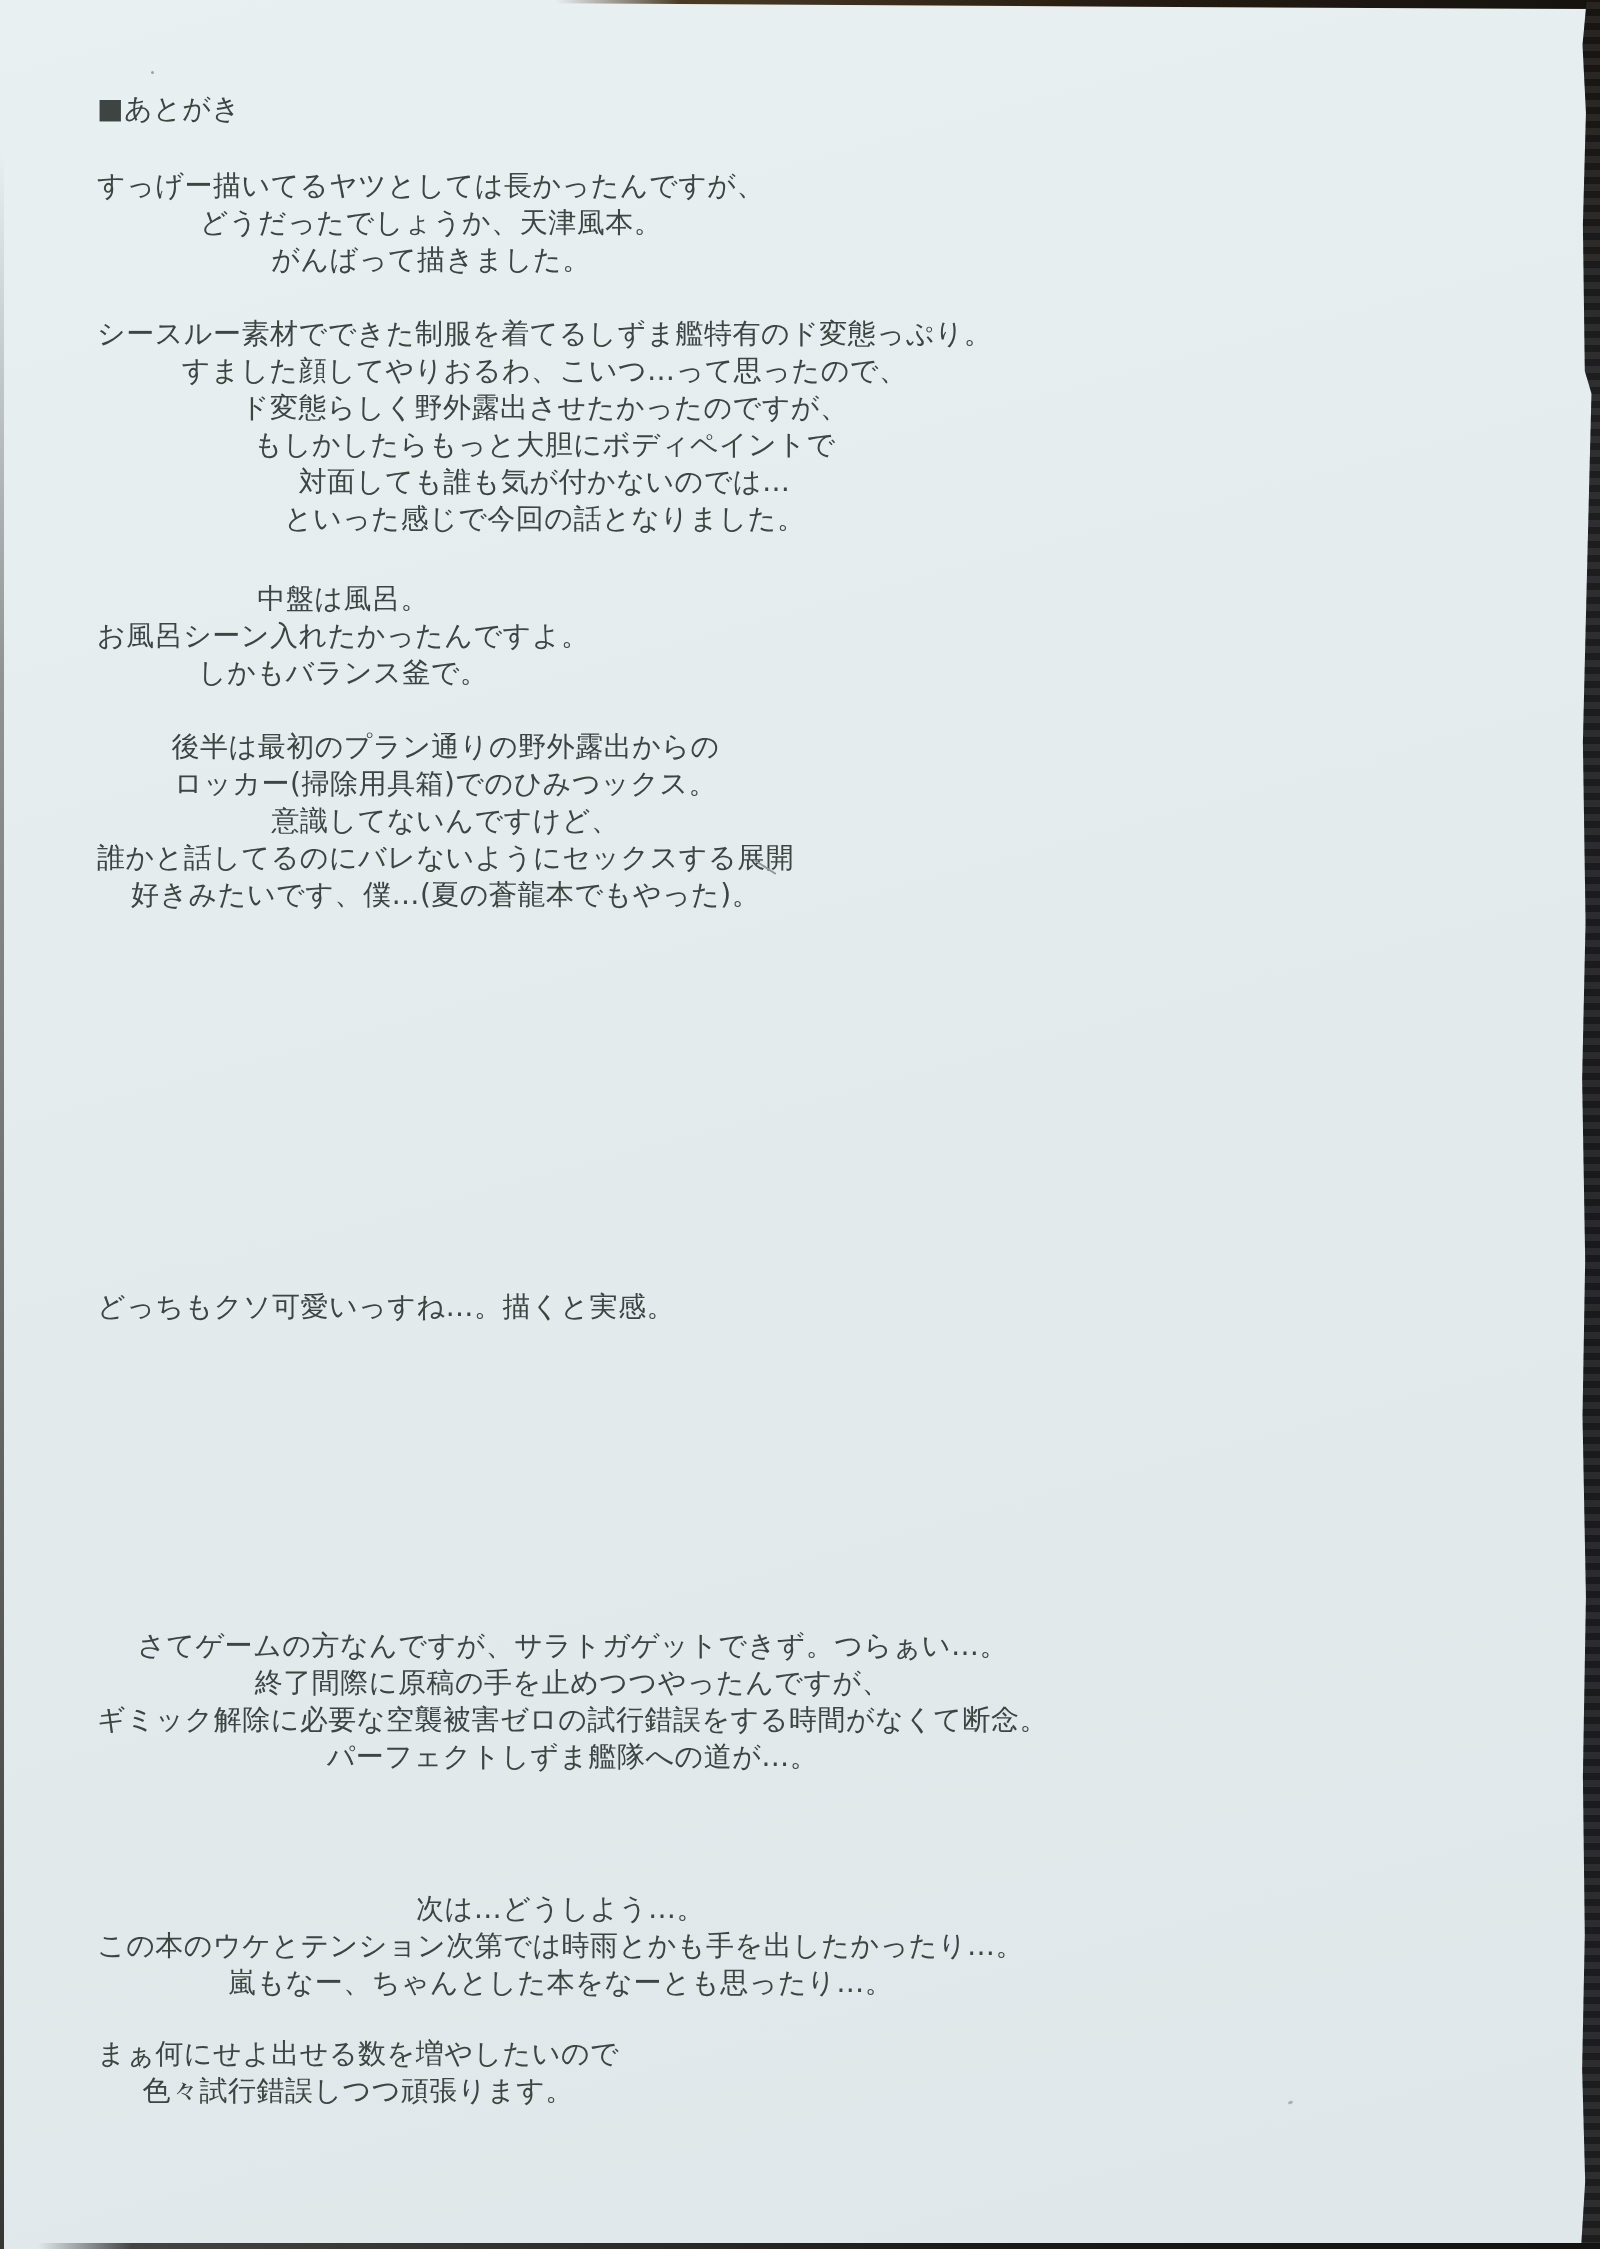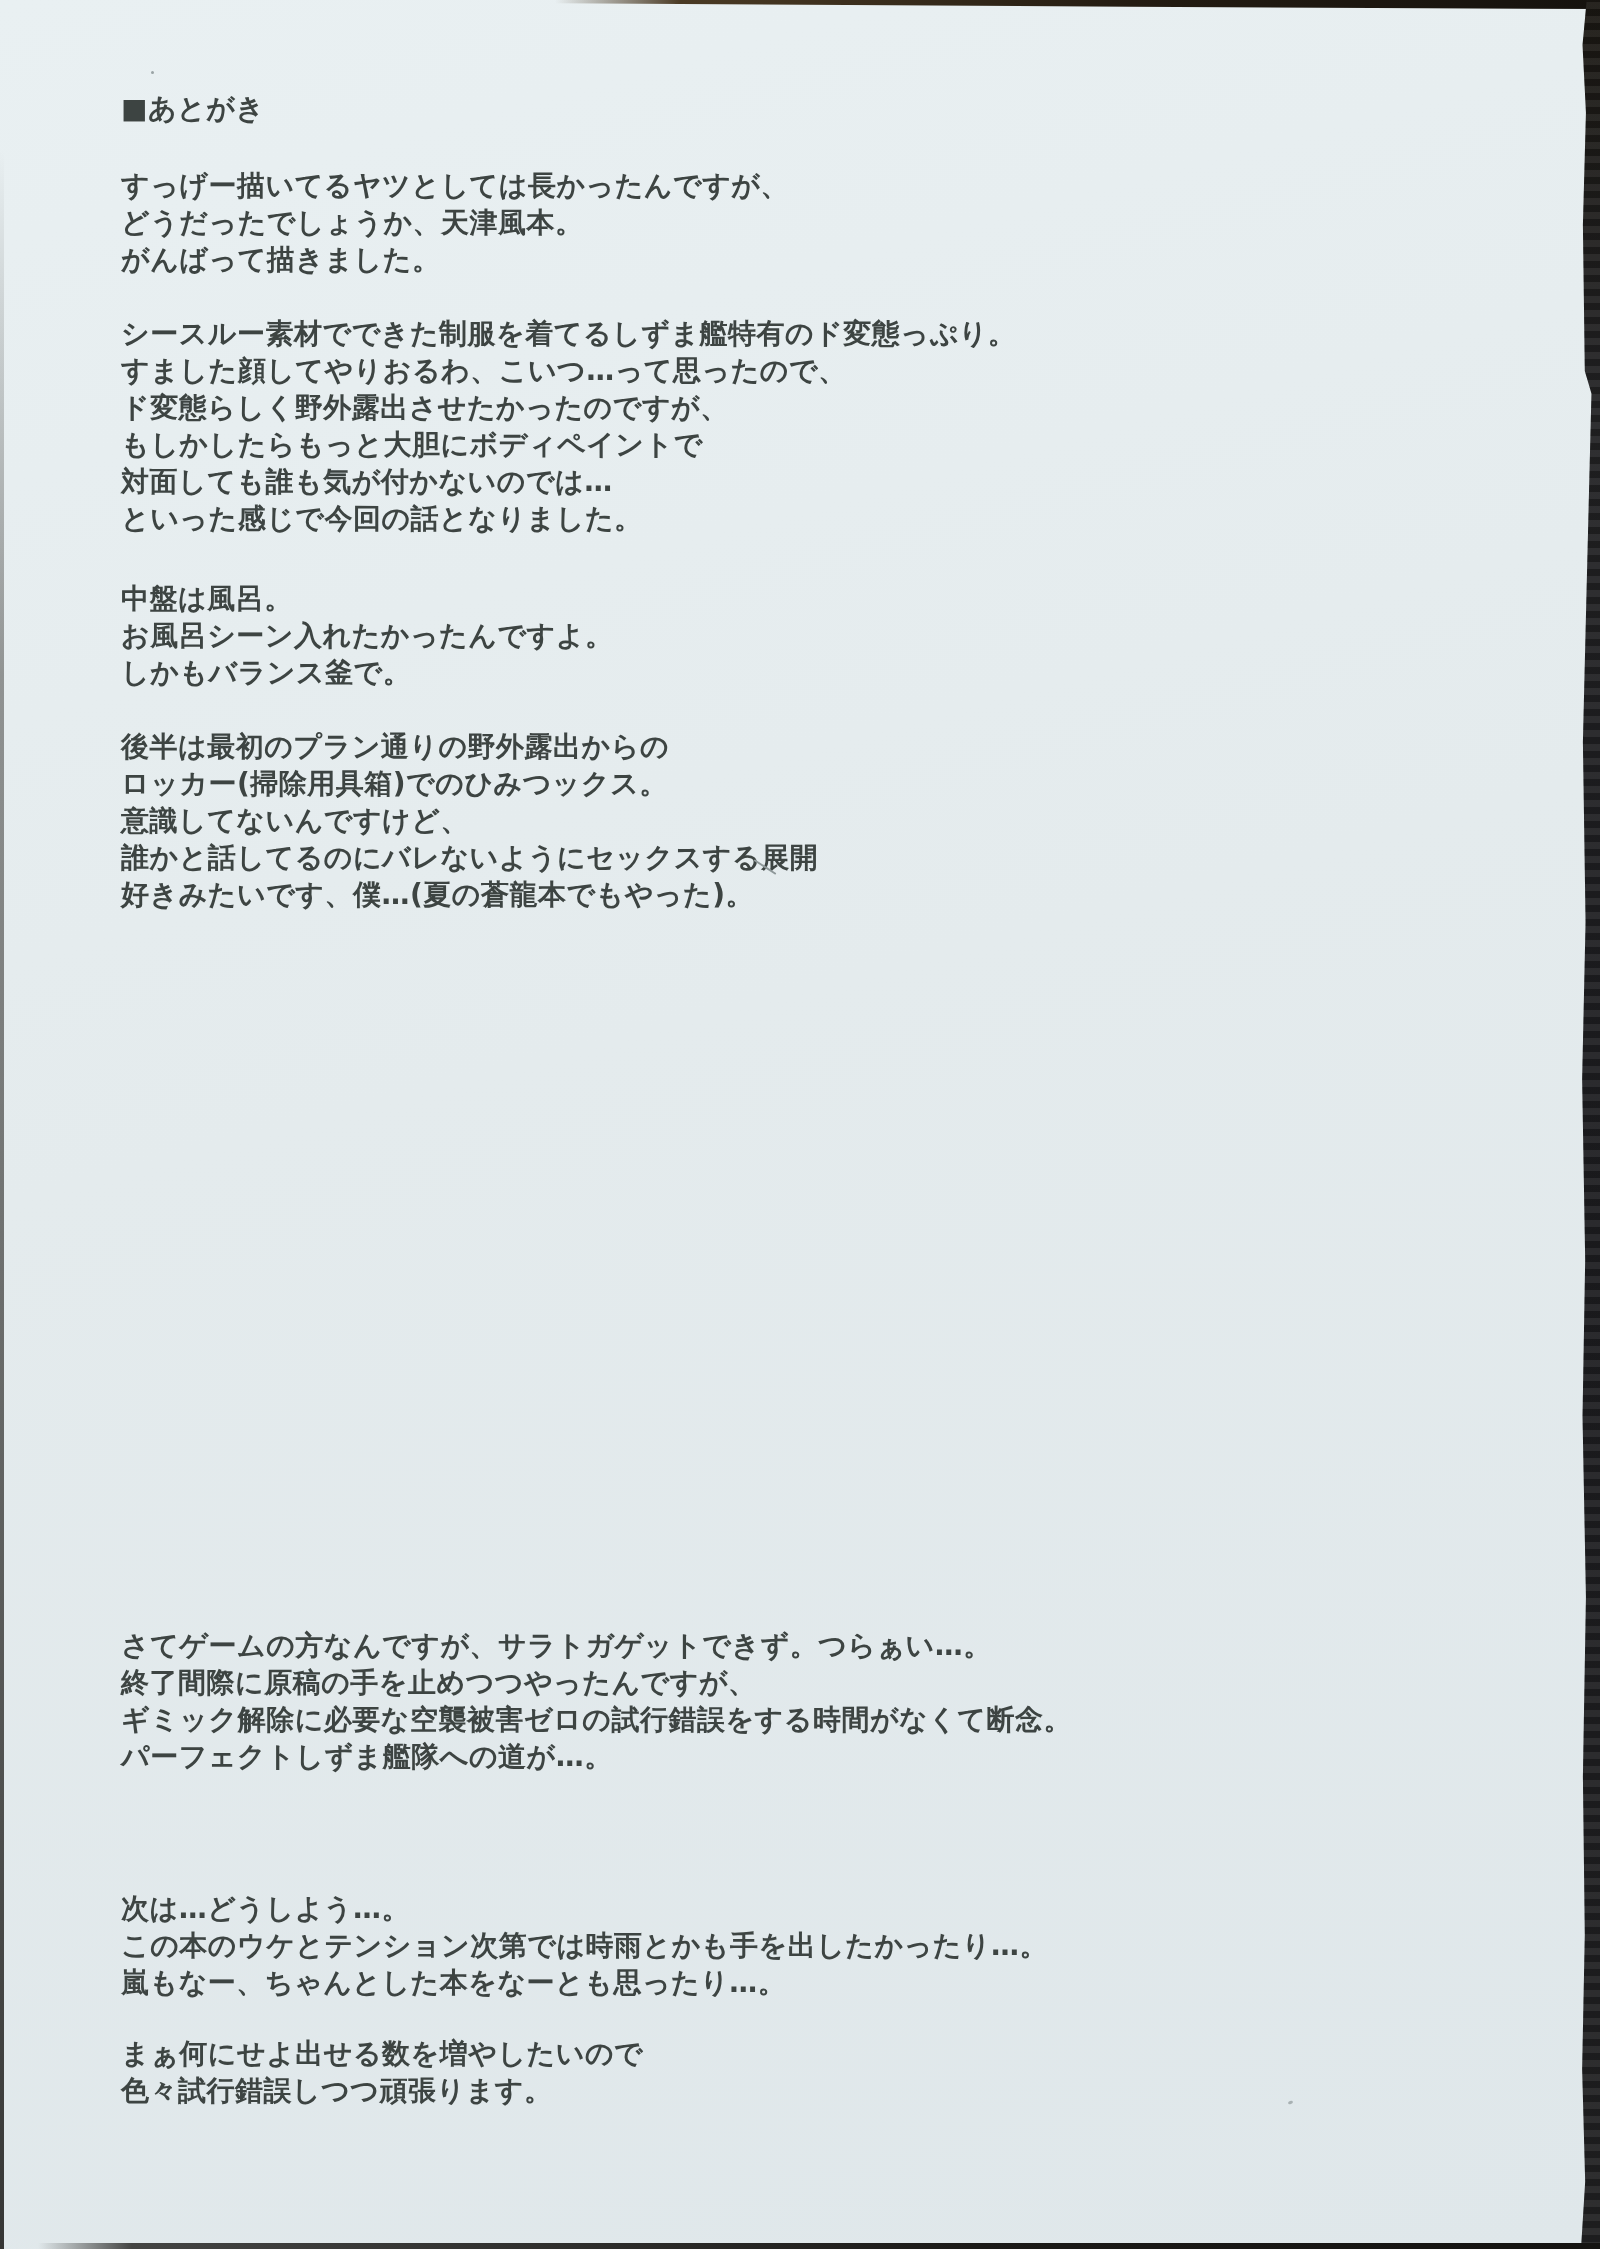--- a/index.html
+++ b/index.html
@@ -14,25 +14,24 @@
     overflow: hidden;
     background: linear-gradient(165deg, #e9f0f2 0%, #e4ebed 45%, #dfe7ea 100%);
     font-family: "DejaVu Sans", sans-serif;
   }
   .text-block {
     position: absolute;
     left: 97px;
     color: #3d4442;
     font-size: 28px;
     line-height: 37px;
-    font-weight: 700;
+    font-weight: 400;
     letter-spacing: 0.5px;
     white-space: pre-line;
-    text-align: left;
-    margin-left: 24px;
+    text-align: center;
   }
   .title { top: 90px; }
   .p1  { top: 167px; }
   .p2  { top: 315px; }
   .p3  { top: 580px; }
   .p4  { top: 728px; }
   .p5  { top: 952px; }
   .p6  { top: 1142px; }
   .p7  { top: 1288px; }
   .p8  { top: 1362px; }
@@ -110,20 +109,21 @@
 どうだったでしょうか、天津風本。
 がんばって描きました。</div>
   <div class="text-block p4">後半は最初のプラン通りの野外露出からの
 ロッカー(掃除用具箱)でのひみつックス。
 意識してないんですけど、
 誰かと話してるのにバレないようにセックスする展開
 好きみたいです、僕…(夏の蒼龍本でもやった)。</div>
   <div class="text-block p3">中盤は風呂。
 お風呂シーン入れたかったんですよ。
 しかもバランス釜で。</div>
+  <div class="text-block p7">どっちもクソ可愛いっすね…。描くと実感。</div>
   <div class="text-block p9">さてゲームの方なんですが、サラトガゲットできず。つらぁい…。
 終了間際に原稿の手を止めつつやったんですが、
 ギミック解除に必要な空襲被害ゼロの試行錯誤をする時間がなくて断念。
 パーフェクトしずま艦隊への道が…。</div>
   <div class="text-block p11">まぁ何にせよ出せる数を増やしたいので
 色々試行錯誤しつつ頑張ります。</div>
   <div class="text-block p10">次は…どうしよう…。
 この本のウケとテンション次第では時雨とかも手を出したかったり…。
 嵐もなー、ちゃんとした本をなーとも思ったり…。</div>
 

